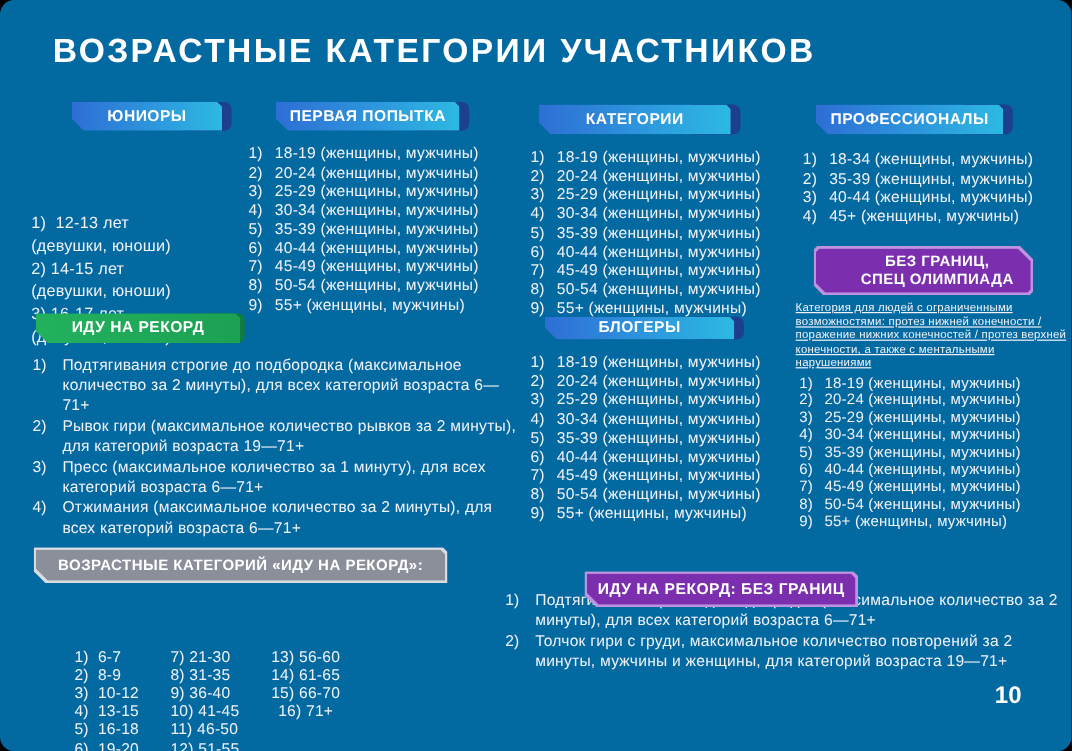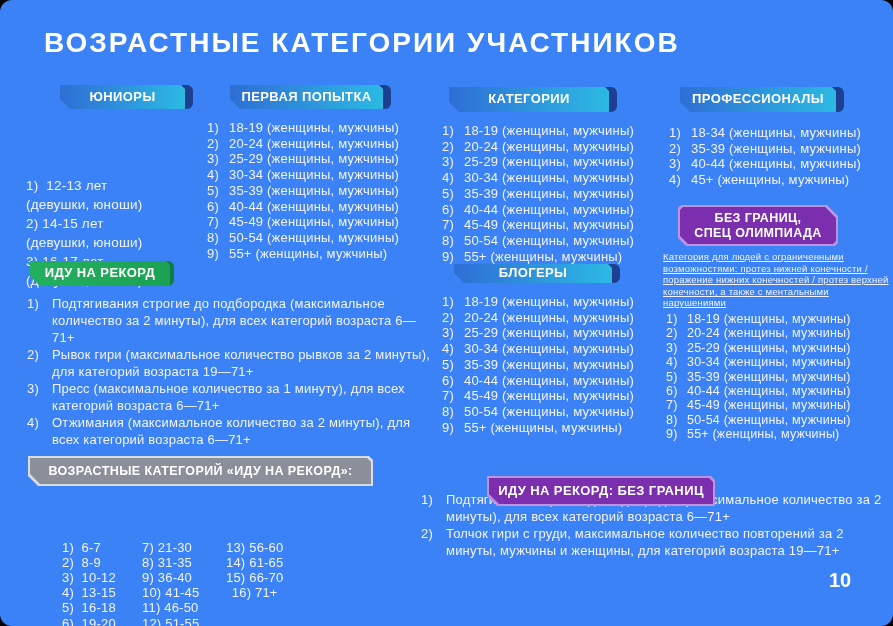--- a/index.html
+++ b/index.html
@@ -1,16 +1,16 @@
 <!DOCTYPE html>
 <html><head>
 <meta charset="utf-8">
 <style>
   html,body{margin:0;padding:0;background:#000;}
-  .slide{position:relative;width:893px;height:626px;background:#3b82f6;border-radius:12px;overflow:hidden;
+  .slide{position:relative;width:893px;height:626px;background:#0369a1;border-radius:12px;overflow:hidden;
          font-family:"Liberation Sans",sans-serif;color:#f2f3f8;}
   .title{position:absolute;left:44px;top:27px;font-size:28px;font-weight:800;letter-spacing:2px;color:#fff;white-space:nowrap;}
   
   .badge{position:absolute;display:flex;align-items:center;justify-content:center;color:#fff;
          font-weight:700;font-size:13px;letter-spacing:.4px;text-align:center;}
   .badge .tab{position:absolute;top:0;right:-8px;width:46px;height:100%;background:#1d3f90;border-radius:6px;z-index:0;}
   .badge .bg2{position:absolute;inset:-2px;z-index:1;}
   .badge .bg{position:absolute;inset:0;z-index:2;}
   .badge .lbl{position:relative;z-index:3;line-height:1.15;white-space:pre;}
   .cut-bl{clip-path:polygon(0 0,calc(100% - 4px) 0,100% 4px,100% 100%,10px 100%,0 calc(100% - 10px));}
@@ -162,21 +162,21 @@
       <div class="l-item">
         <span class="n">3)</span>
         <span class="t">40-44 (женщины, мужчины)</span>
       </div>
       <div class="l-item">
         <span class="n">4)</span>
         <span class="t">45+ (женщины, мужчины)</span>
       </div>
     </div>
 
-  <div class="badge purple" style="left:680px;top:207px;width:156px;height:37px;font-size:12.5px;">
+  <div class="badge purple" style="left:680px;top:207px;width:156px;height:37px;font-size:12.5px;padding-left:23px;">
     <span class="bg2 cut-tr"></span>
     <span class="bg cut-tr"></span>
     <span class="lbl"><div>БЕЗ ГРАНИЦ,</div><div>СПЕЦ ОЛИМПИАДА</div></span>
   </div>
   <div class="desc" style="left:663px;top:251px;width:226px;text-decoration:underline;">Категория для людей с ограниченными возможностями: протез нижней конечности /поражение нижних конечностей / протез верхней конечности, а также с ментальными нарушениями</div>
   <div class="list nl-list" style="left:666px;top:312px;">
 
   <div class="l-item">
         <span class="n">1)</span>
         <span class="t">18-19 (женщины, мужчины)</span>
@@ -208,21 +208,21 @@
       <div class="l-item">
         <span class="n">8)</span>
         <span class="t">50-54 (женщины, мужчины)</span>
       </div>
       <div class="l-item">
         <span class="n">9)</span>
         <span class="t">55+ (женщины, мужчины)</span>
       </div>
     </div>
 
-  <div class="badge green" style="left:30px;top:261px;width:140px;height:25px;">
+  <div class="badge green" style="left:30px;top:261px;width:170px;height:25px;">
     <span class="tab"></span>
     <span class="bg cut-bl"></span>
     <span class="lbl">ИДУ НА РЕКОРД</span>
   </div>
   <div class="list rec-list" style="left:27px;top:295px;width:404px;">
 
   <div class="l-item">
         <span class="n">1)</span>
         <span class="t">Подтягивания строгие до подбородка (максимальное количество за 2 минуты), для всех категорий возраста 6—71+</span>
       </div>

